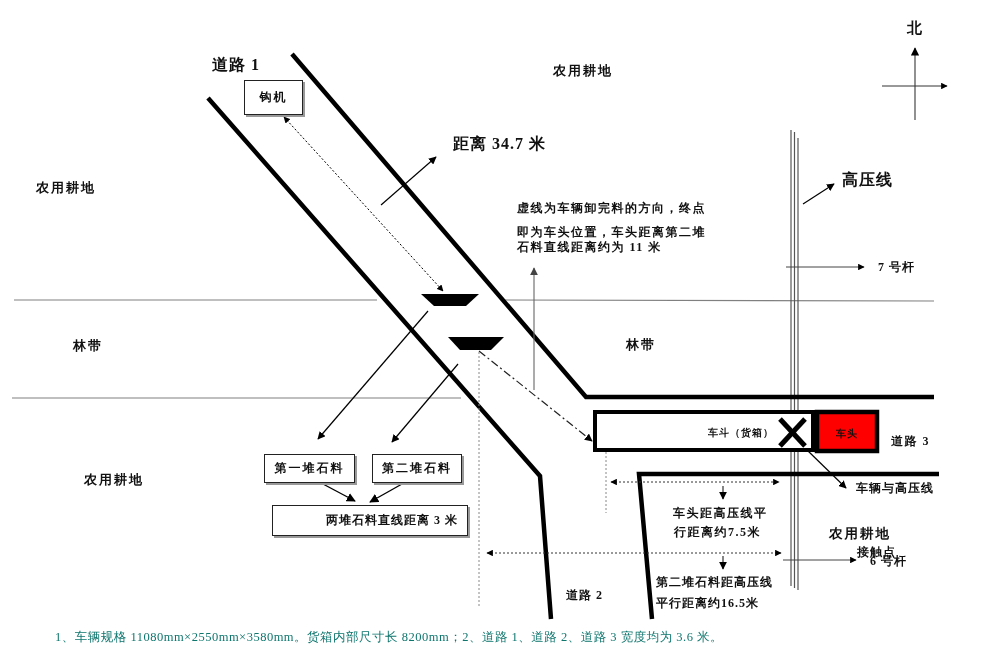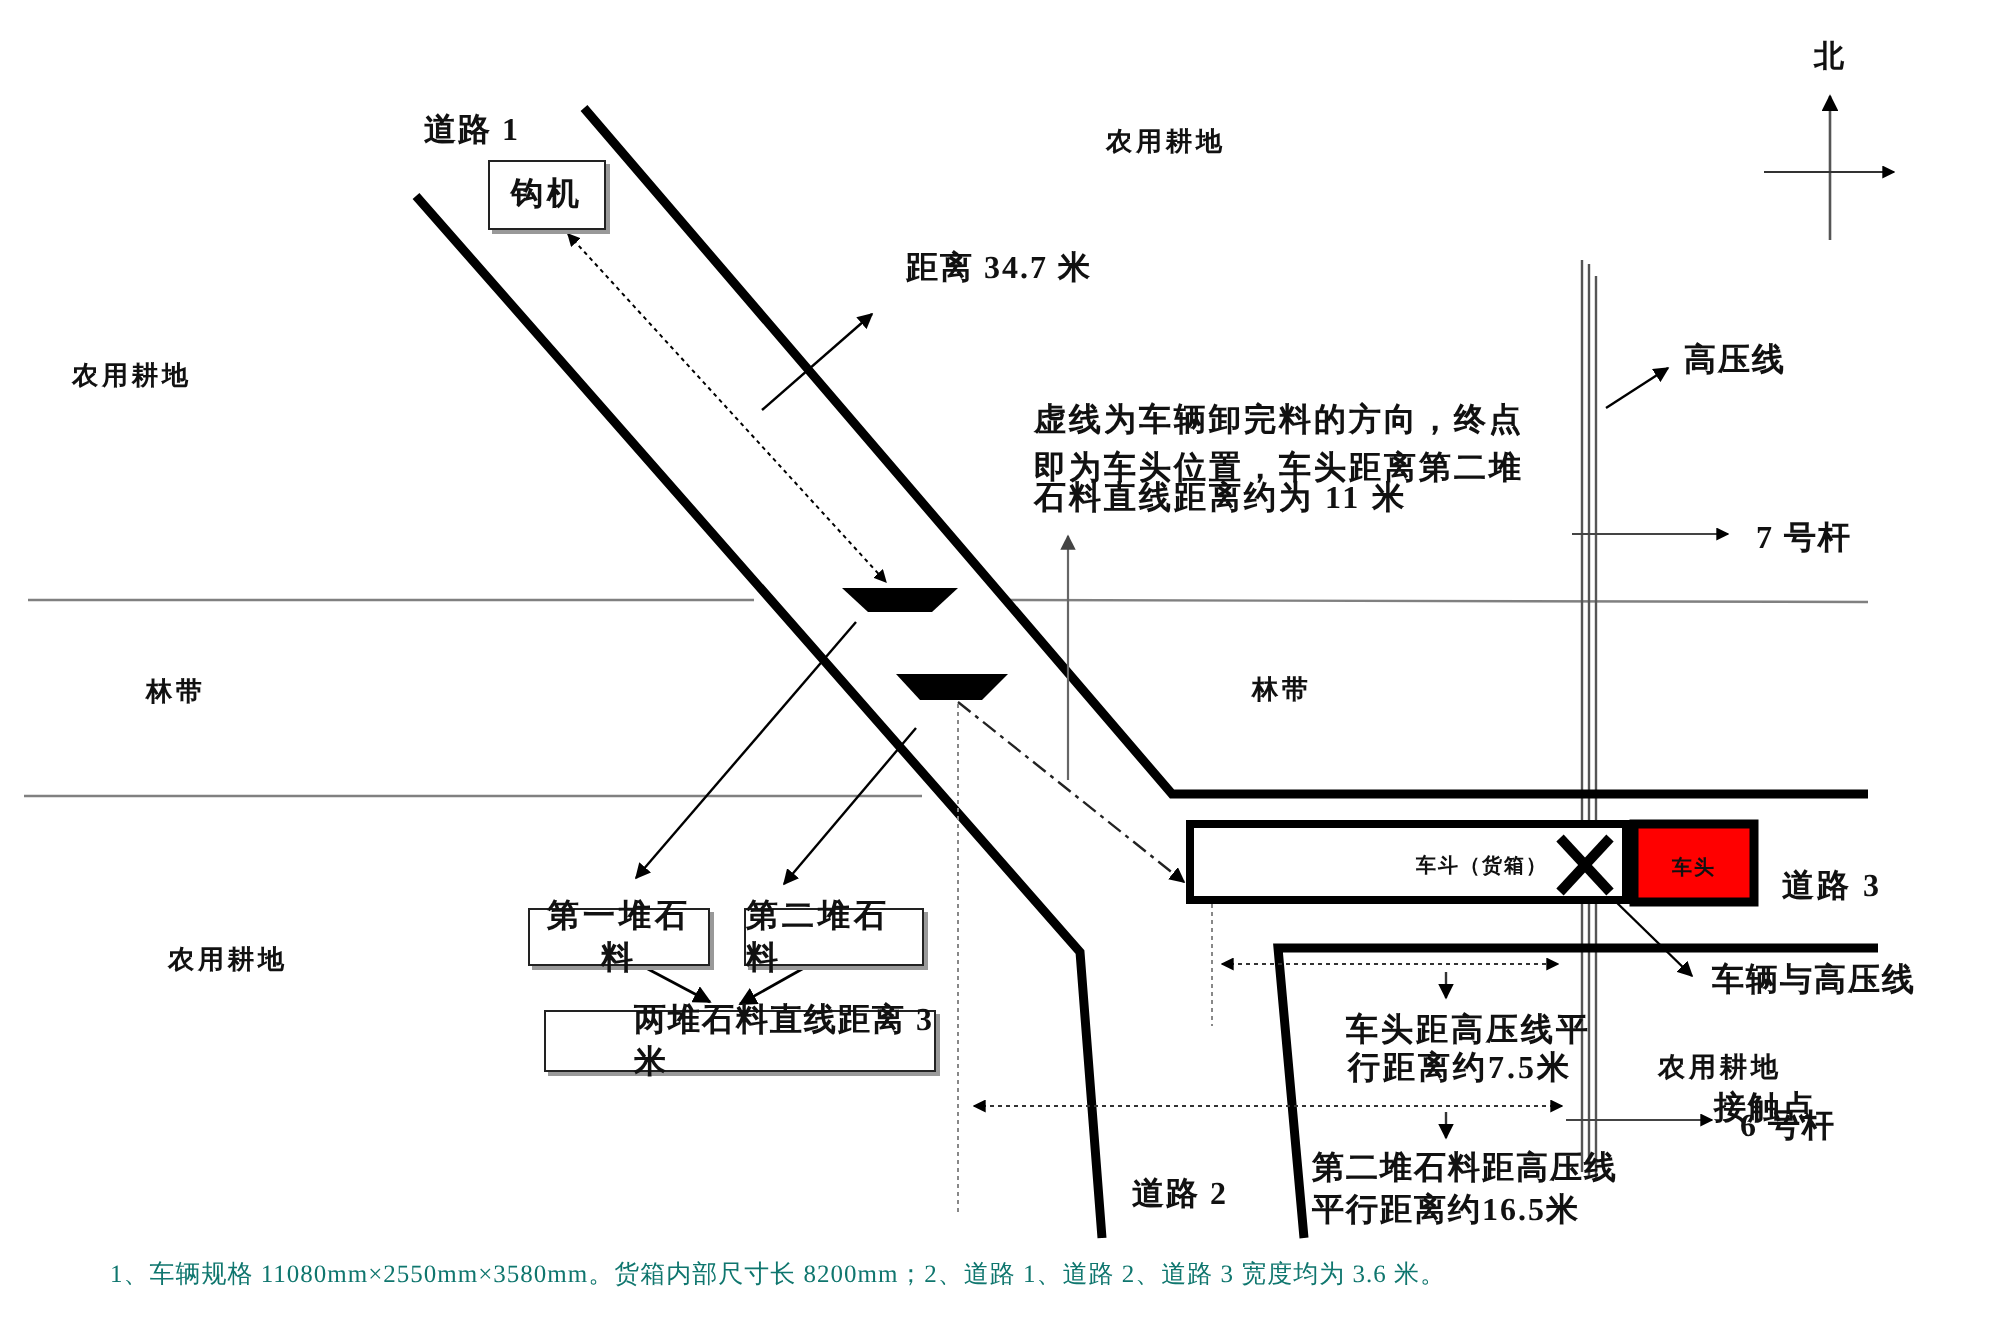--- a/index.html
+++ b/index.html
@@ -2,25 +2,25 @@
 <html><head>
 <meta charset="utf-8">
 <style>
   html,body{margin:0;padding:0;background:#fff;}
   #canvas{position:relative;width:1002px;height:663px;background:#fff;overflow:hidden;
           font-family:"Liberation Serif","DejaVu Serif",serif;color:#111;}
   #shapes{position:absolute;left:0;top:0;z-index:1;}
   .lbl{position:absolute;z-index:3;white-space:nowrap;color:#111;}
   .region{font-size:13px;font-weight:600;letter-spacing:2px;}
   .small{font-size:16px;font-weight:600;letter-spacing:1px;}
-  .meas{font-size:16px;font-weight:600;letter-spacing:1.5px;}
+  .meas{font-size:12px;font-weight:600;letter-spacing:1.5px;}
   .north{font-size:15px;font-weight:700;}
   .boxed{position:absolute;z-index:3;display:flex;align-items:center;justify-content:center;
          background:#fff;border:1.5px solid #222;box-shadow:2px 2px 0 #999;
-         font-size:16px;font-weight:600;letter-spacing:2px;}
+         font-size:12px;font-weight:600;letter-spacing:2px;}
   .trucktext{position:absolute;z-index:3;text-align:center;font-size:10px;font-weight:600;letter-spacing:1px;}
   .foot{font-size:12.5px;font-weight:400;letter-spacing:0.5px;color:#0f766e;}
 </style>
 </head>
 <body>
 
 <div id="canvas">
 
   <svg id="shapes" width="1002" height="663" viewBox="0 0 1002 663">
     <defs>
@@ -97,21 +97,21 @@
   <div class="lbl region" style="left:36px;top:179px;">农用耕地</div>
   <div class="lbl region" style="left:73px;top:337px;">林带</div>
   <div class="lbl region" style="left:626px;top:336px;">林带</div>
   <div class="lbl region" style="left:84px;top:471px;">农用耕地</div>
   <div class="lbl region" style="left:829px;top:525px;font-size:13.5px;">农用耕地</div>
 
   <div class="boxed" style="left:244px;top:80px;width:57px;height:33px;">
     <span>钩机</span>
   </div>
 
-  <div class="lbl small" style="left:420px;top:124px;padding-left:33px;">距离 34.7 米</div>
+  <div class="lbl small" style="left:420px;top:134px;padding-left:33px;">距离 34.7 米</div>
 
   <div class="lbl meas" style="left:517px;top:200px;">虚线为车辆卸完料的方向，终点</div>
   <div class="lbl meas" style="left:517px;top:224px;">即为车头位置，车头距离第二堆</div>
   <div class="lbl meas" style="left:517px;top:239px;">石料直线距离约为 11 米</div>
 
   <div class="lbl small" style="left:842px;top:170px;">高压线</div>
   <div class="lbl meas" style="left:878px;top:259px;letter-spacing:1px;">7 号杆</div>
   <div class="lbl meas" style="left:870px;top:553px;letter-spacing:1px;">6 号杆</div>
 
   <div class="trucktext" style="left:701px;top:426px;width:80px;">车斗（货箱）</div>

